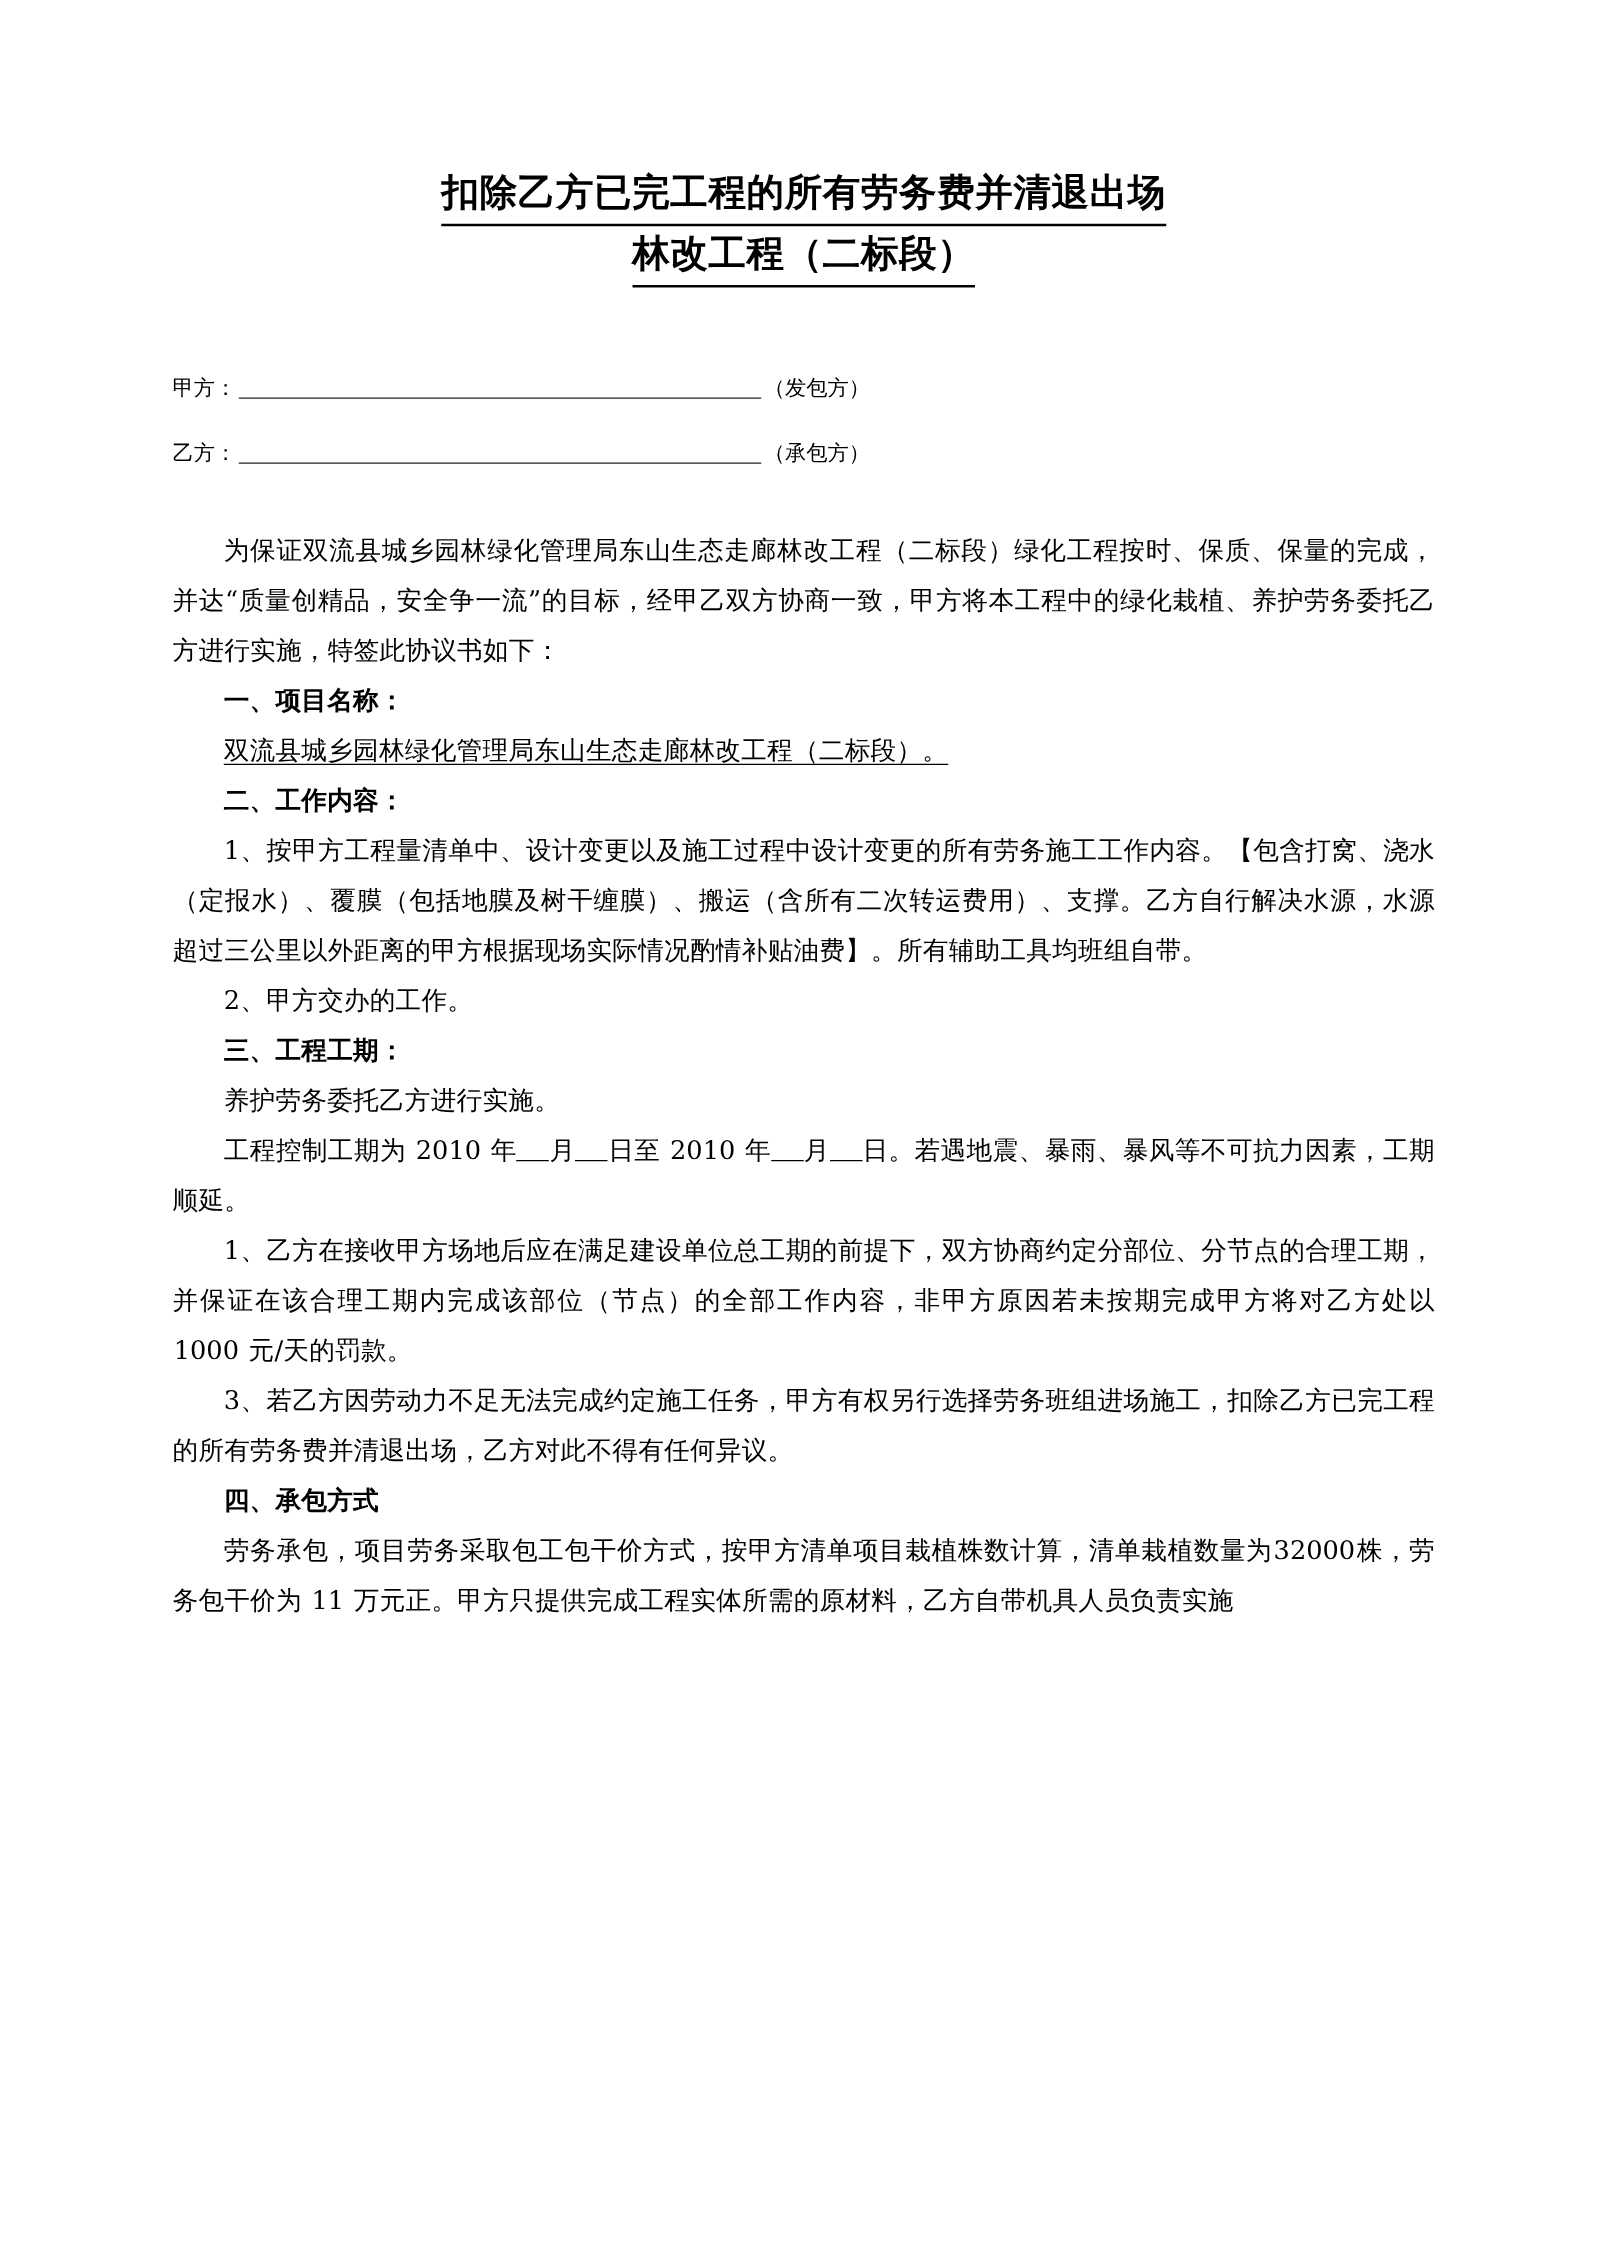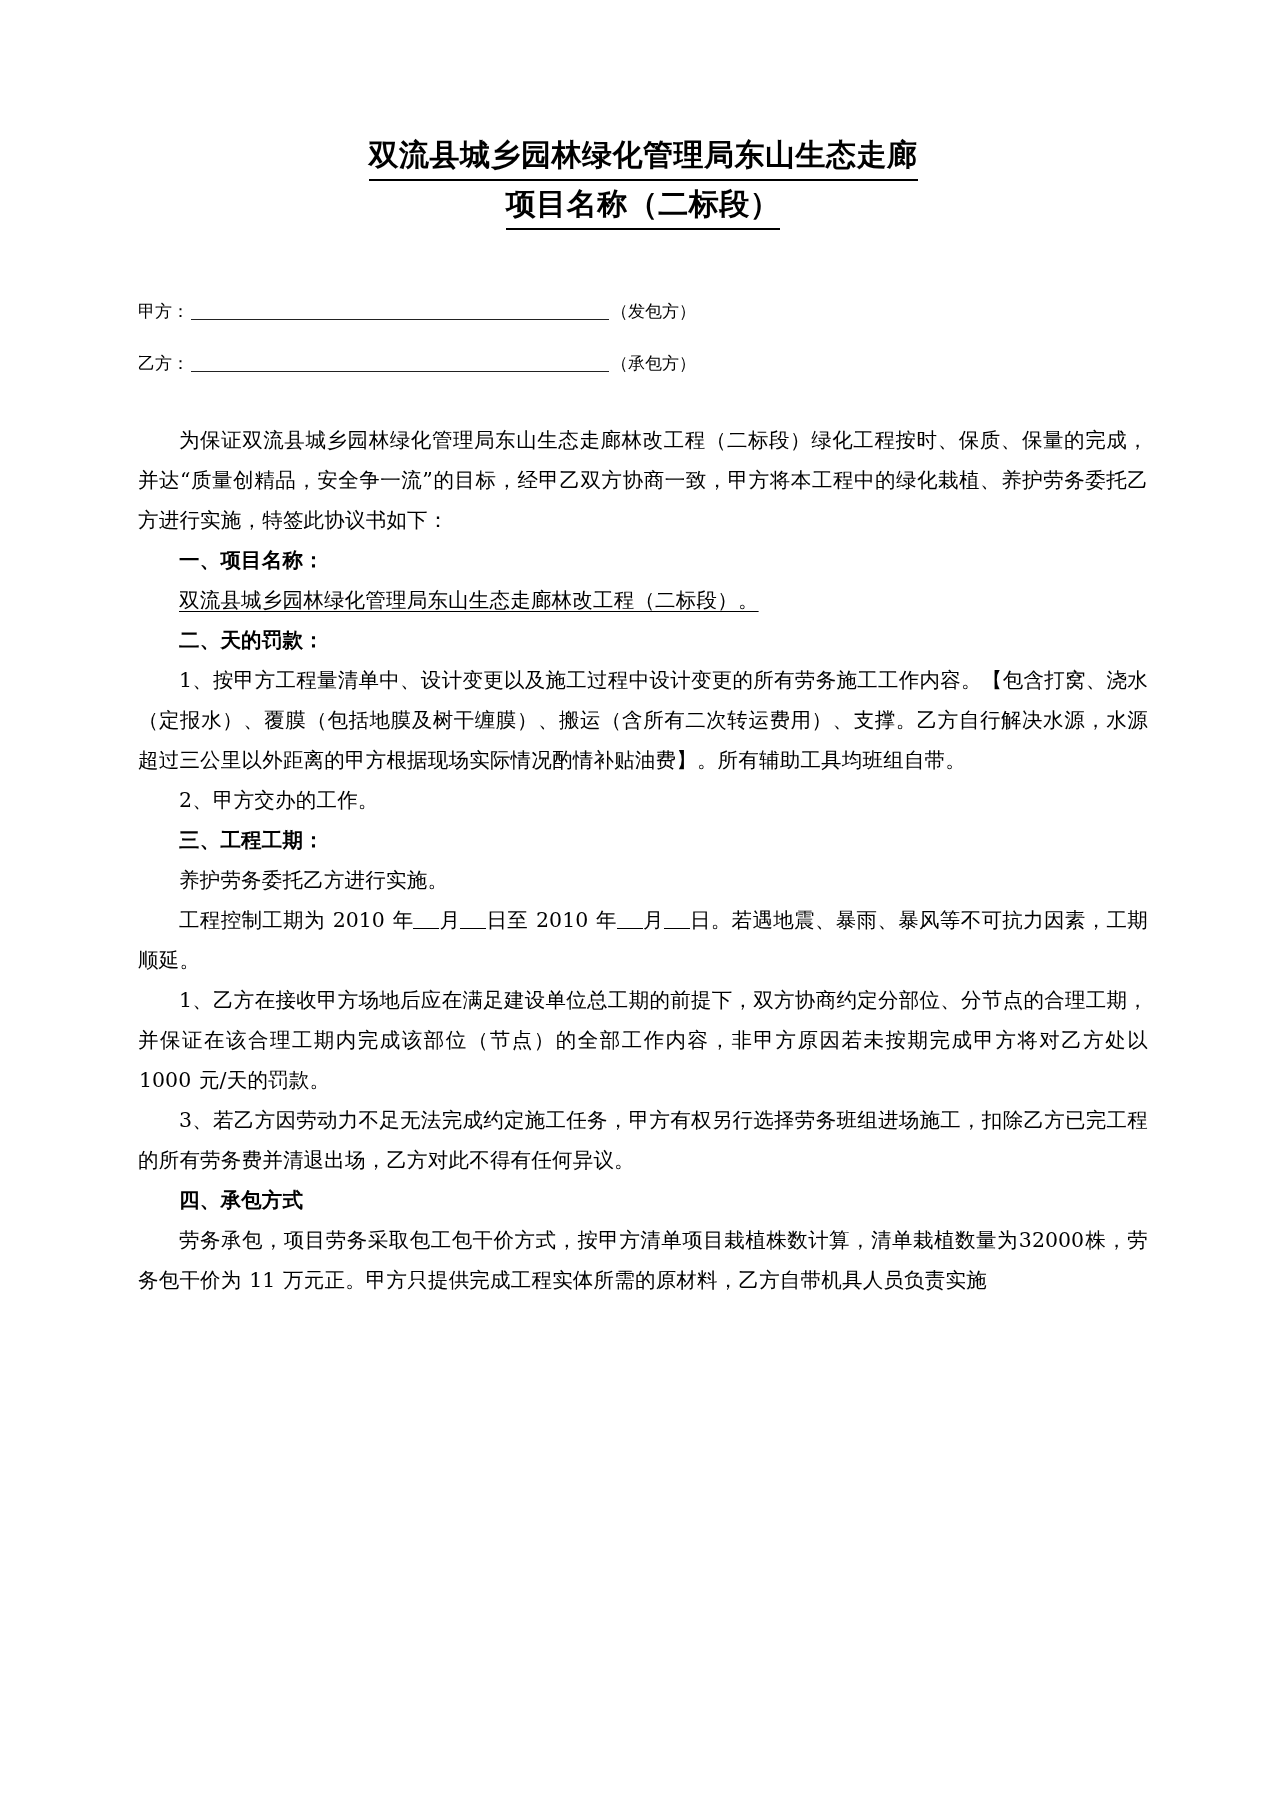--- a/index.html
+++ b/index.html
@@ -136,42 +136,42 @@
     height: 17px;
   }
 </style>
 </head>
 <body>
 
 <div id="page">
   <div class="sheet">
 
     <h1 class="doc-title">
-      <span class="title-row"><span class="tline">双流县城乡园林绿化管理局东山生态走廊</span></span>
-      <span class="title-row"><span class="tline">项目名称（二标段）</span></span>
+      <span class="title-row"><span class="tline">扣除乙方已完工程的所有劳务费并清退出场</span></span>
+      <span class="title-row"><span class="tline">林改工程（二标段）</span></span>
     </h1>
 
 
     <div class="party-block">
       <p class="party-row">
         <span class="party-label">甲方：</span><span class="party-blank"></span><span class="party-suffix">（发包方）</span>
       </p>
       <p class="party-row">
         <span class="party-label">乙方：</span><span class="party-blank"></span><span class="party-suffix">（承包方）</span>
       </p>
     </div>
 
     <div class="body-block">
 
       <p class="para">为保证双流县城乡园林绿化管理局东山生态走廊林改工程（二标段）绿化工程按时、保质、保量的完成，并达“质量创精品，安全争一流”的目标，经甲乙双方协商一致，甲方将本工程中的绿化栽植、养护劳务委托乙方进行实施，特签此协议书如下：</p>
 
       <p class="heading">一、项目名称：</p>
       <p class="underlined-line"><span class="u">双流县城乡园林绿化管理局东山生态走廊林改工程（二标段）。</span></p>
 
-      <p class="heading">二、天的罚款：</p>
+      <p class="heading">二、工作内容：</p>
       <p class="sub-item">1、按甲方工程量清单中、设计变更以及施工过程中设计变更的所有劳务施工工作内容。【包含打窝、浇水（定报水）、覆膜（包括地膜及树干缠膜）、搬运（含所有二次转运费用）、支撑。乙方自行解决水源，水源超过三公里以外距离的甲方根据现场实际情况酌情补贴油费】。所有辅助工具均班组自带。</p>
       <p class="sub-item">2、甲方交办的工作。</p>
 
       <p class="heading">三、工程工期：</p>
       <p class="sub-item">养护劳务委托乙方进行实施。</p>
 
       <p class="sub-item"><span>工程控制工期为 </span><span class="num">2010</span><span> 年</span><span class="blank-s"></span><span>月</span><span class="blank-s"></span><span>日至 </span><span class="num">2010</span><span> 年</span><span class="blank-s"></span><span>月</span><span class="blank-s"></span><span>日。若遇地震、暴雨、暴风等不可抗力因素，工期顺延。</span></p>
 
       <p class="sub-item"><span>1、乙方在接收甲方场地后应在满足建设单位总工期的前提下，双方协商约定分部位、分节点的合理工期，并保证在该合理工期内完成该部位（节点）的全部工作内容，非甲方原因若未按期完成甲方将对乙方处以 </span><span class="num">1000</span><span> 元/天的罚款。</span></p>
 

